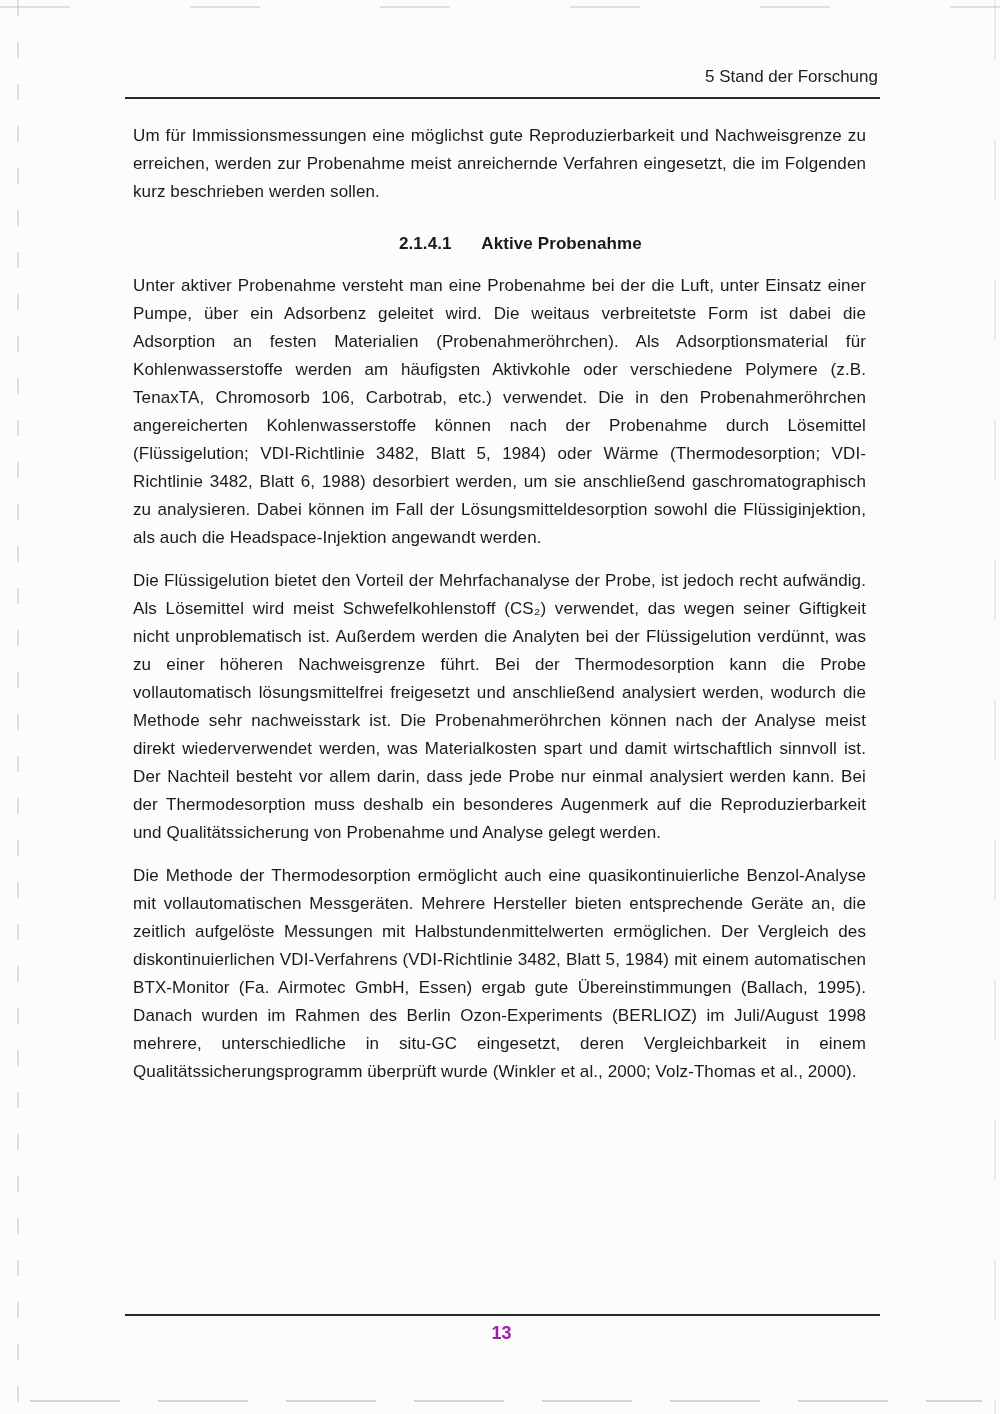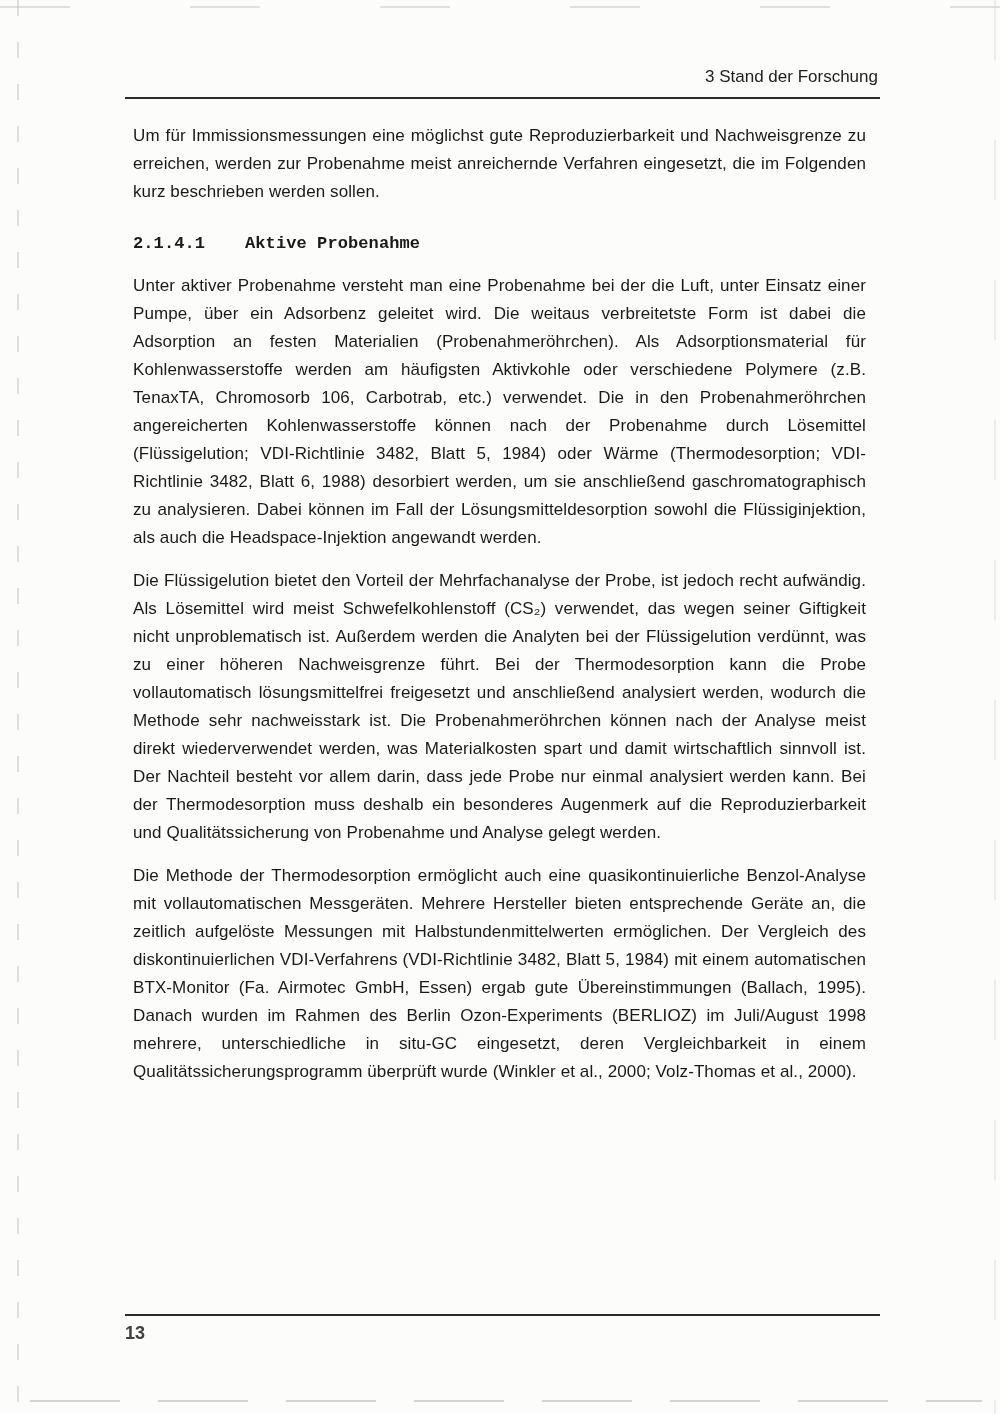--- a/index.html
+++ b/index.html
@@ -64,55 +64,54 @@
     letter-spacing: 0.1px;
     color: #1a1a1a;
   }
   .para {
     margin: 0 12px 15px 0;
   }
   .section-heading {
     margin: 24px 0 14px 0;
     font-size: 17px;
     font-weight: bold;
-    text-align: left;
-    font-family: Liberation Mono, monospace;
+    text-align: center;
   }
   .section-number {
     display: inline-block;
     width: 112px;
   }
   
   .page-footer {
     position: absolute; left: 125px; top: 1314px; width: 755px;
   }
   .footer-rule {
     border-bottom: 2px solid #2a2a2a;
   }
   .footer-page-number {
-    text-align: left;
+    text-align: center;
     font-size: 18px;
     font-weight: bold;
     margin-top: 7px;
     padding-right: 2px;
-    color: #404040;
+    color: #a21caf;
   }
 </style>
 </head>
 <body>
 
 <div class="scan-page">
 
   <div class="scan-edge-top"></div>
   <div class="scan-edge-left"></div>
   <div class="scan-edge-right"></div>
   <div class="scan-edge-bottom"></div>
 
   <div class="page-header">
-    <div class="header-title">3 Stand der Forschung</div>
+    <div class="header-title">5 Stand der Forschung</div>
     <div class="header-rule"></div>
   </div>
 
   <div class="body-text">
 
     <p class="para">Um für Immissionsmessungen eine möglichst gute Reproduzierbarkeit und Nachweisgrenze zu erreichen, werden zur Probenahme meist anreichernde Verfahren eingesetzt, die im Folgenden kurz beschrieben werden sollen.</p>
 
     <h3 class="section-heading">
       <span class="section-number">2.1.4.1</span><span>Aktive Probenahme</span>
     </h3>

